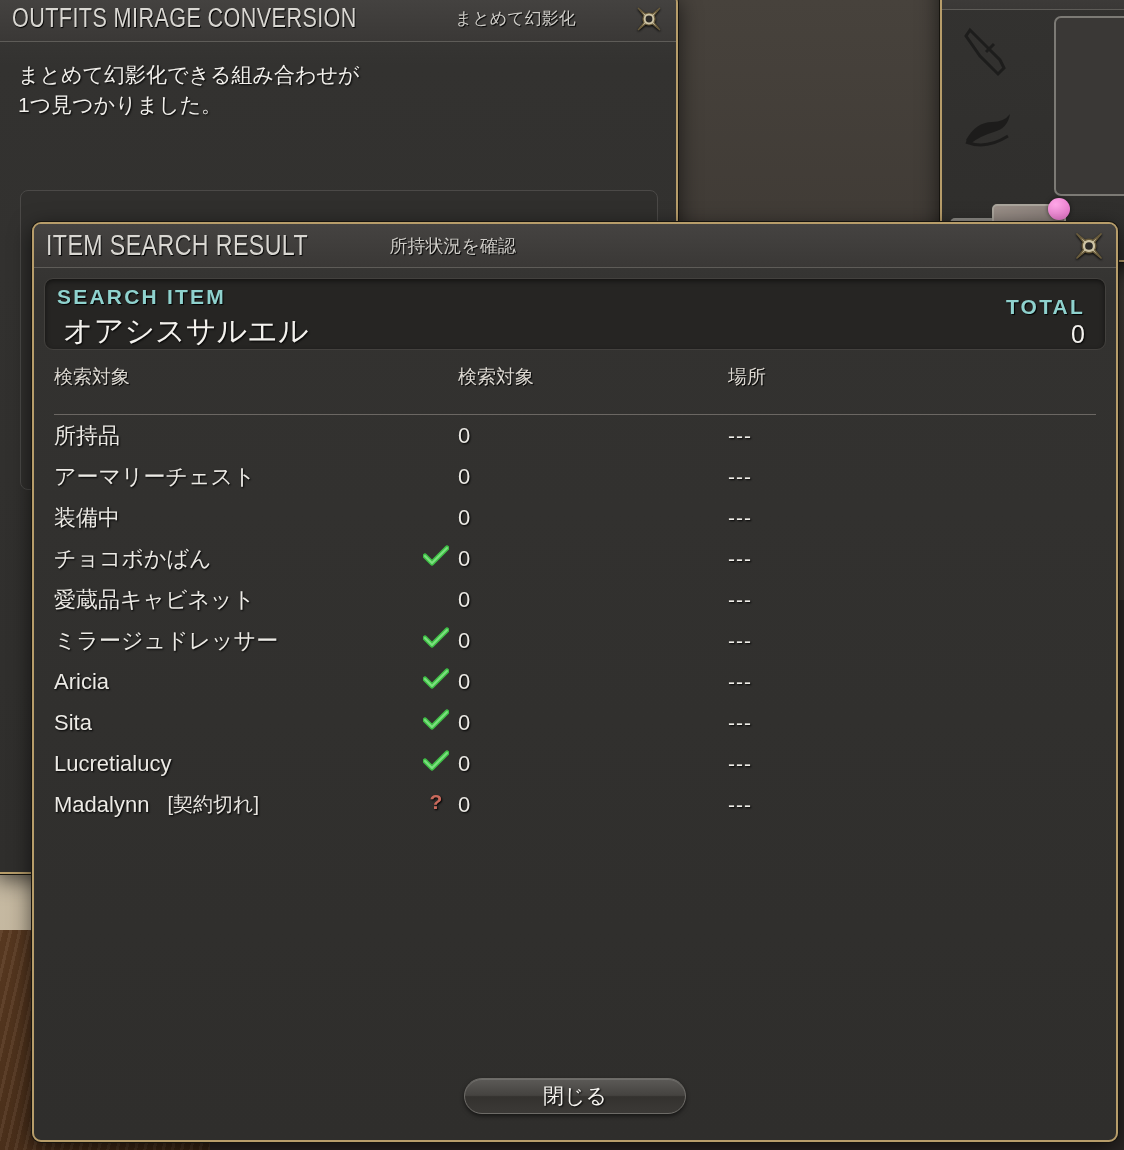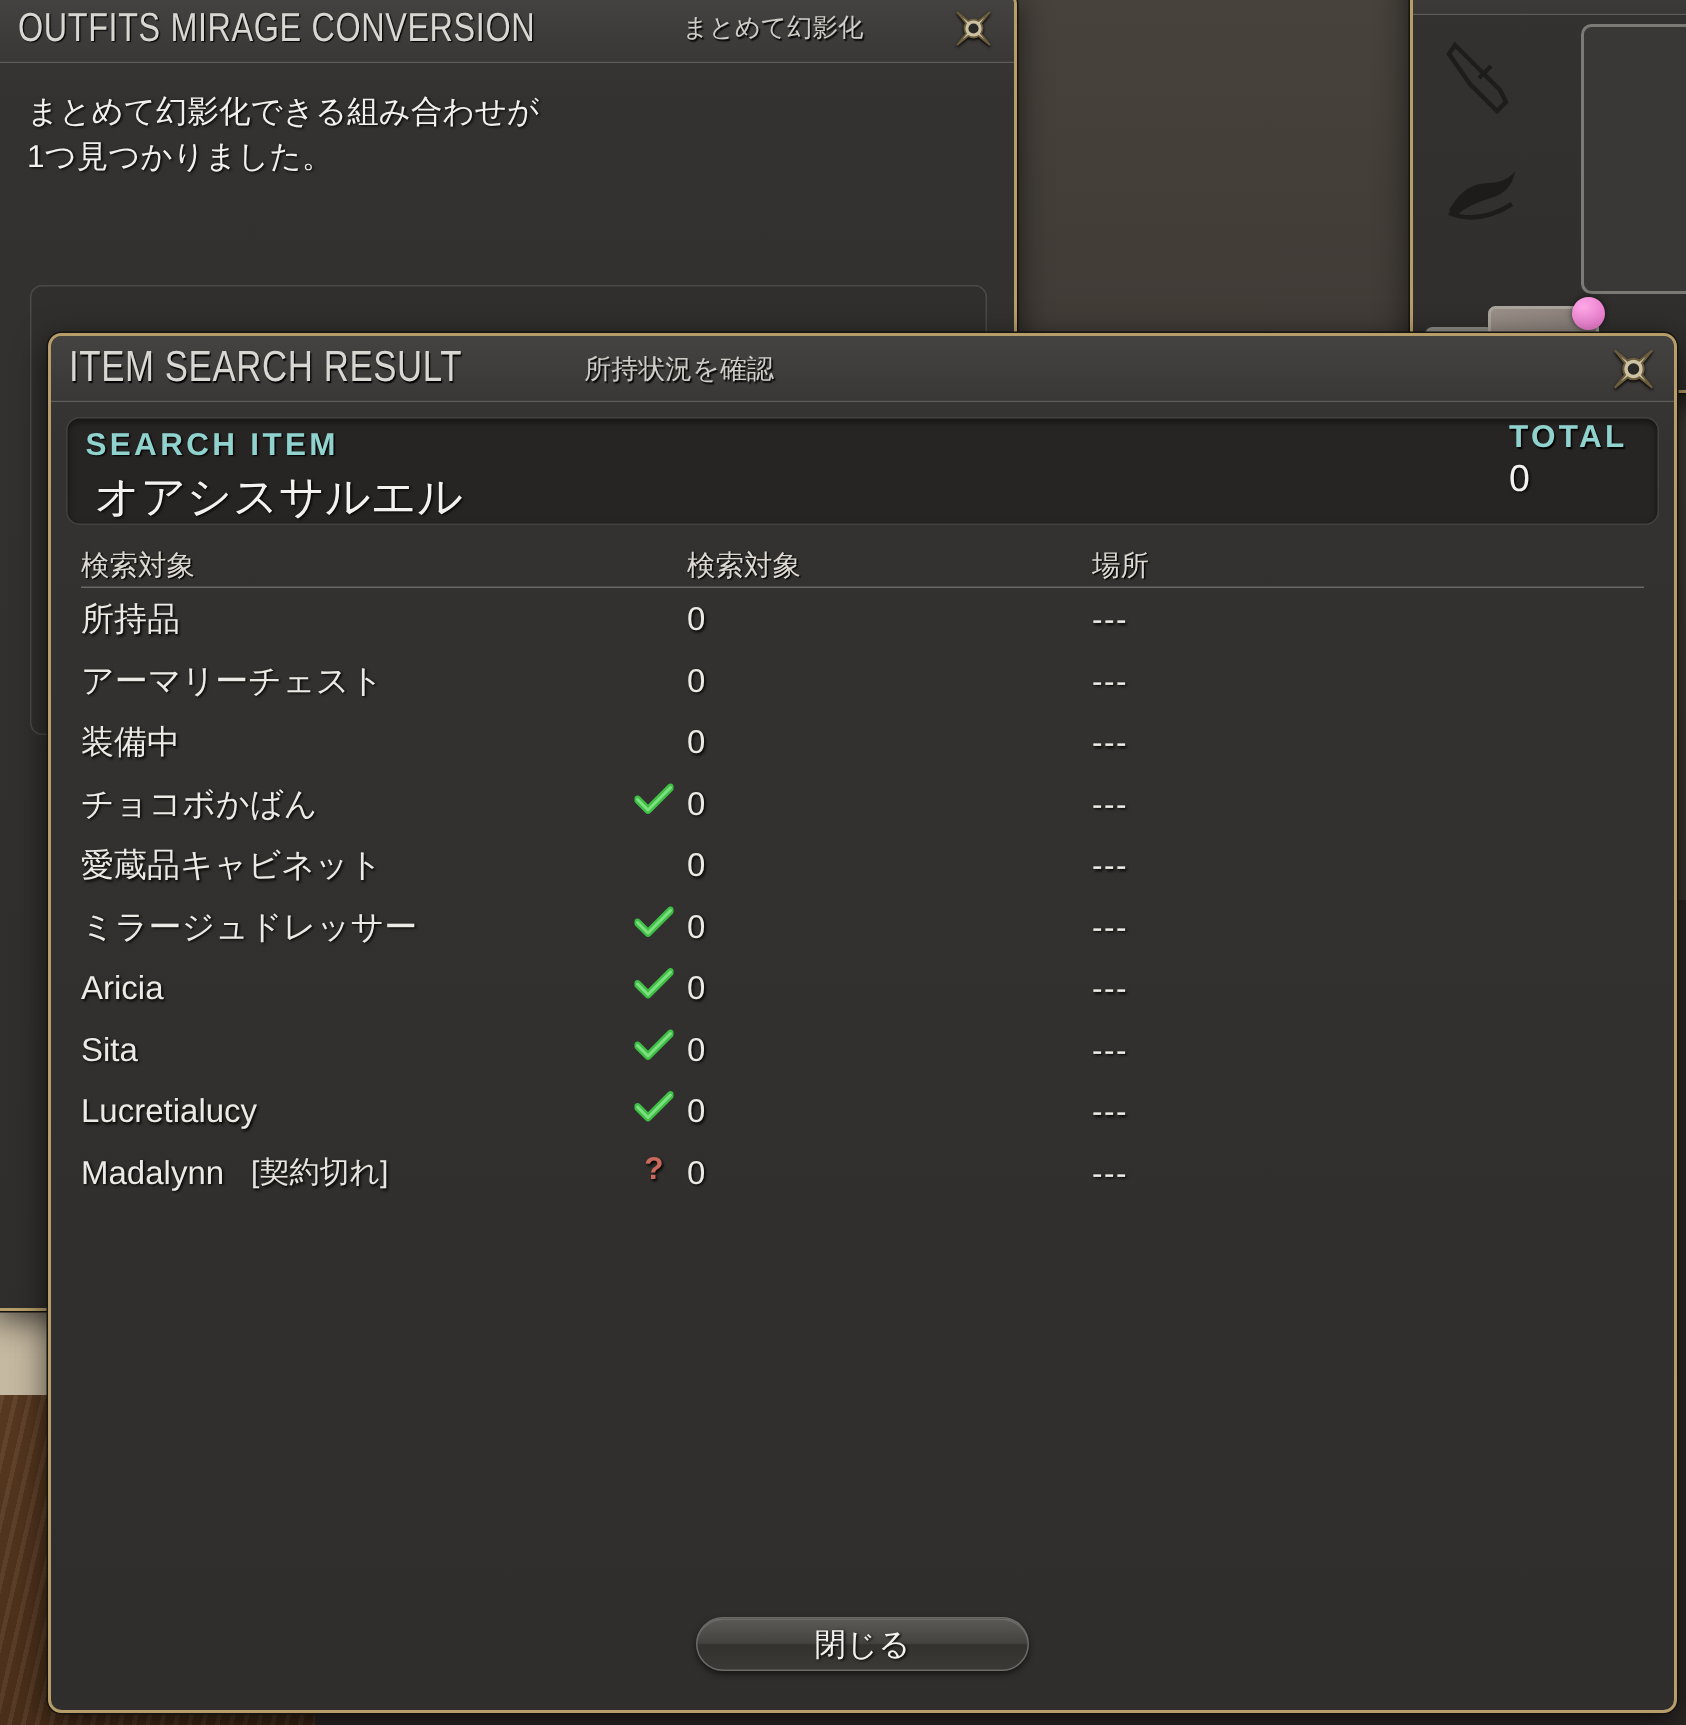--- a/index.html
+++ b/index.html
@@ -151,33 +151,33 @@
   .label-teal {
     font-size: 21px; font-weight: bold; letter-spacing: 2.2px;
     color: #8fd2ce;
     text-shadow: 1px 1px 1px #000;
   }
   .searchbar-item {
     font-size: 30px; color: #f4f2ee; margin-top: 2px; padding-left: 6px;
     text-shadow: 1px 1px 2px #000;
   }
   .total-wrap {
-    position: absolute; right: 20px; top: 1px; text-align: left;
+    position: absolute; right: 20px; top: 16px; text-align: right;
   }
   .total-val {
     font-size: 25px; color: #f4f2ee; margin-top: 1px;
     text-shadow: 1px 1px 2px #000;
   }
 
   
   .tbl { margin-top: 14px; padding: 0 10px; }
   .thead {
     display: flex; align-items: center;
     font-size: 19px; color: #ddd9d2;
-    padding-bottom: 1px;
+    padding-bottom: 24px;
     border-bottom: 1px solid #6b6763;
     text-shadow: 1px 1px 1px #000;
   }
   .col-target { width: 360px; }
   .col-mark   { width: 44px; text-align: center; }
   .col-result { width: 270px; }
   .col-place  { flex: 1; }
 
   .trow {
     display: flex; align-items: center;

